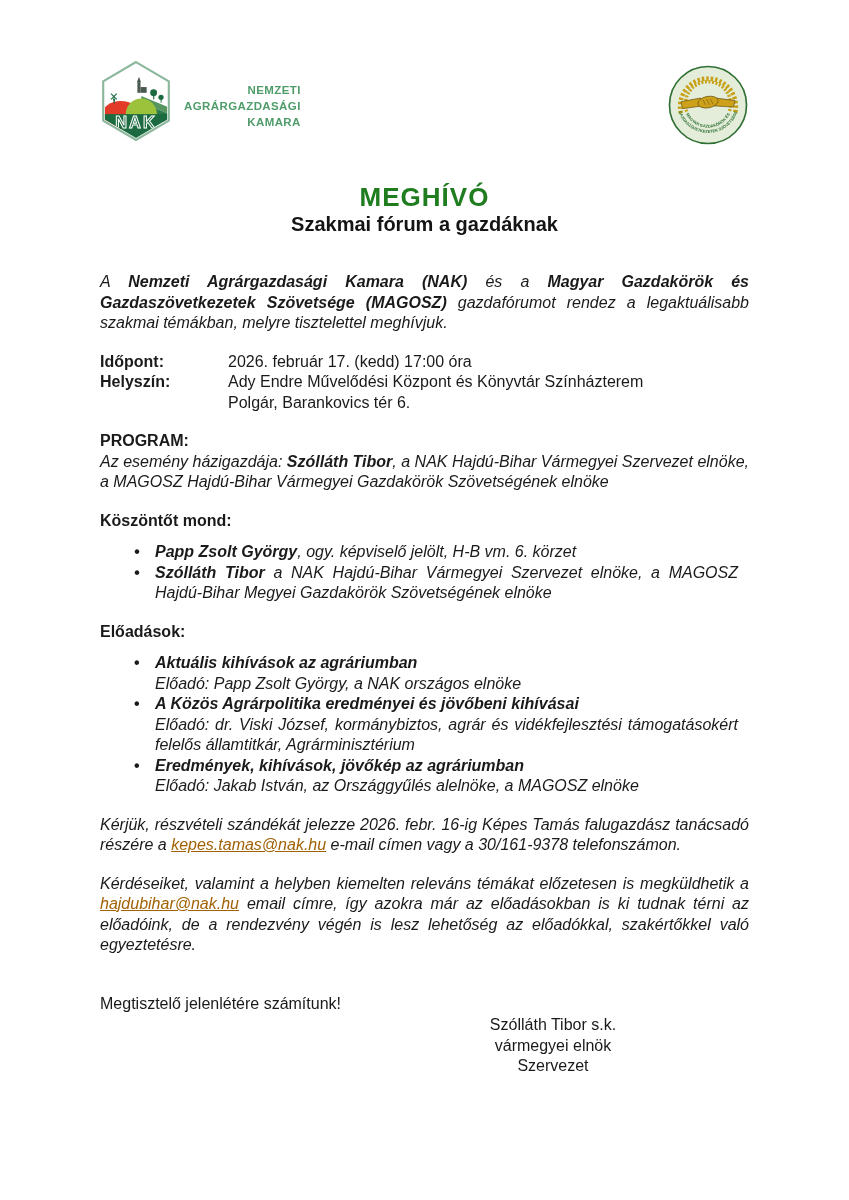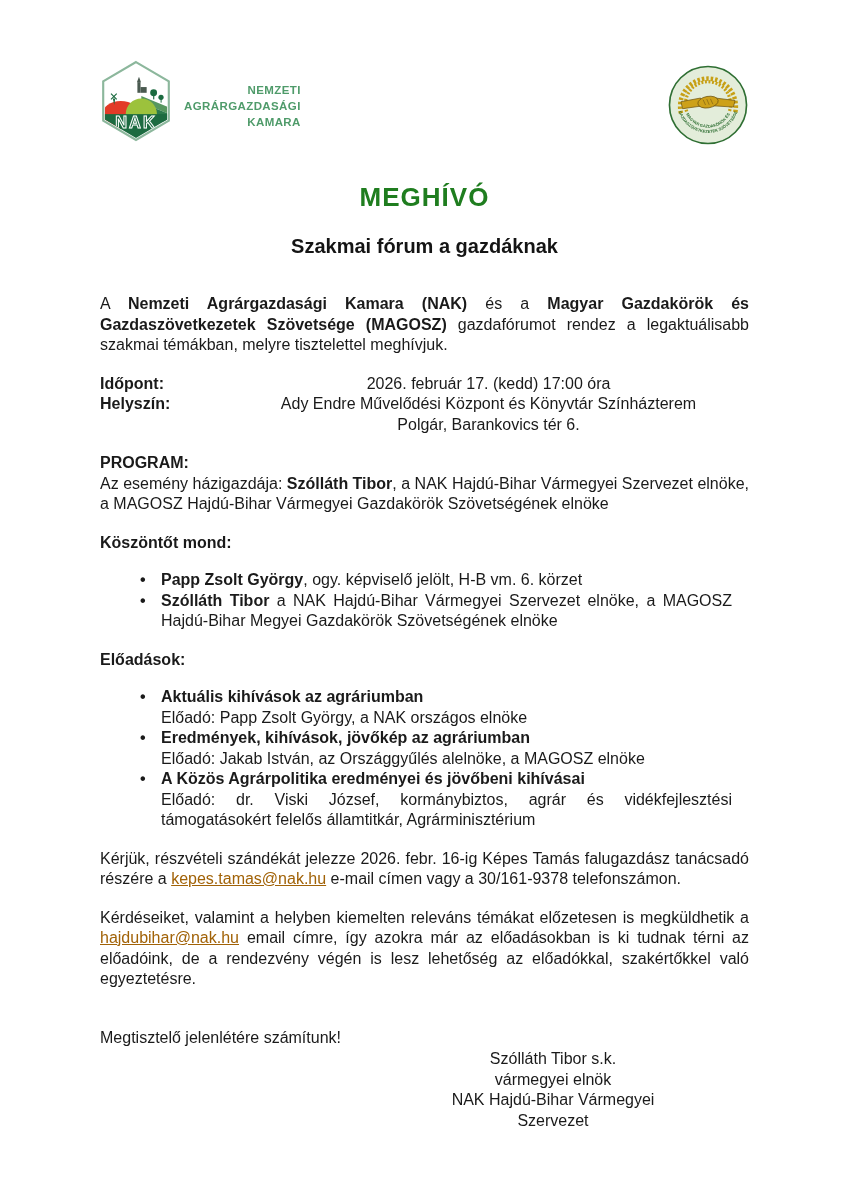--- a/index.html
+++ b/index.html
@@ -24,35 +24,35 @@
   }
   .magosz { width: 82px; height: 82px; margin-top: 4px; display: block; }
 
   
   h1.main-title {
     margin-top: 36px; text-align: center;
     color: #1f7d1f; font-size: 26px; font-weight: bold; letter-spacing: 1px;
     line-height: 30px;
   }
   h2.sub-title {
-    margin-top: 22px; text-align: center;
+    text-align: center;
     color: #141414; font-size: 20px; font-weight: bold; line-height: 24px;
   }
 
   
-  .just { text-align: justify; }
+  .just { text-align: justify; font-style: italic; }
   .b { font-weight: bold; }
   p, section, .details { margin-top: 18px; }
   .intro { margin-top: 36px; }
 
   .drow { display: flex; }
   .dlabel { width: 128px; flex: 0 0 128px; font-weight: bold; }
-  .dvalue { flex: 1; text-align: center; }
-
-  ul.blist { list-style: none; margin: 17px; padding: 0; }
+  .dvalue { flex: 1; }
+
+  ul.blist { list-style: none; margin: 11px; padding: 0; }
   ul.blist > li { position: relative; padding-left: 44px; }
   ul.blist > li::before {
     content: "\2022";
     position: absolute; left: 23px; top: 0;
     font-weight: bold;
   }
 
   a.email { color: #a16207; text-decoration: underline; cursor: pointer; }
 
   .closing { margin-top: 38px; font-weight: normal; }
@@ -175,35 +175,34 @@
   </section>
 
   <section>
     <div class="b">Előadások:</div>
     <ul class="blist">
       <li>
         <div class="b just">Aktuális kihívások az agráriumban</div>
         <div class="just">Előadó: Papp Zsolt György, a NAK országos elnöke</div>
       </li>
       <li>
+        <div class="b just">A Közös Agrárpolitika eredményei és jövőbeni kihívásai</div>
+        <div class="just">Előadó: dr. Viski József, kormánybiztos, agrár és vidékfejlesztési támogatásokért felelős államtitkár, Agrárminisztérium</div>
+      </li>
+      <li>
         <div class="b just">Eredmények, kihívások, jövőkép az agráriumban</div>
         <div class="just">Előadó: Jakab István, az Országgyűlés alelnöke, a MAGOSZ elnöke</div>
-      </li>
-      <li>
-        <div class="b just">A Közös Agrárpolitika eredményei és jövőbeni kihívásai</div>
-        <div class="just">Előadó: dr. Viski József, kormánybiztos, agrár és vidékfejlesztési támogatásokért felelős államtitkár, Agrárminisztérium</div>
       </li>
     </ul>
   </section>
 
   <p class="just"><span>Kérjük, részvételi szándékát jelezze 2026. febr. 16-ig Képes Tamás falugazdász tanácsadó részére a </span><a class="email" href="#">kepes.tamas@nak.hu</a><span> e-mail címen vagy a 30/161-9378 telefonszámon.</span></p>
 
   <p class="just"><span>Kérdéseiket, valamint a helyben kiemelten releváns témákat előzetesen is megküldhetik a </span><a class="email" href="#">hajdubihar@nak.hu</a><span> email címre, így azokra már az előadásokban is ki tudnak térni az előadóink, de a rendezvény végén is lesz lehetőség az előadókkal, szakértőkkel való egyeztetésre.</span></p>
 
   <p class="closing">Megtisztelő jelenlétére számítunk!</p>
   <div class="signature">
     <div>Szólláth Tibor s.k.</div>
     <div>vármegyei elnök</div>
-    <div>NAK Hajdú-Bihar Vármegyei</div>
     <div>Szervezet</div>
   </div>
 
 </div>
 
 </body></html>

